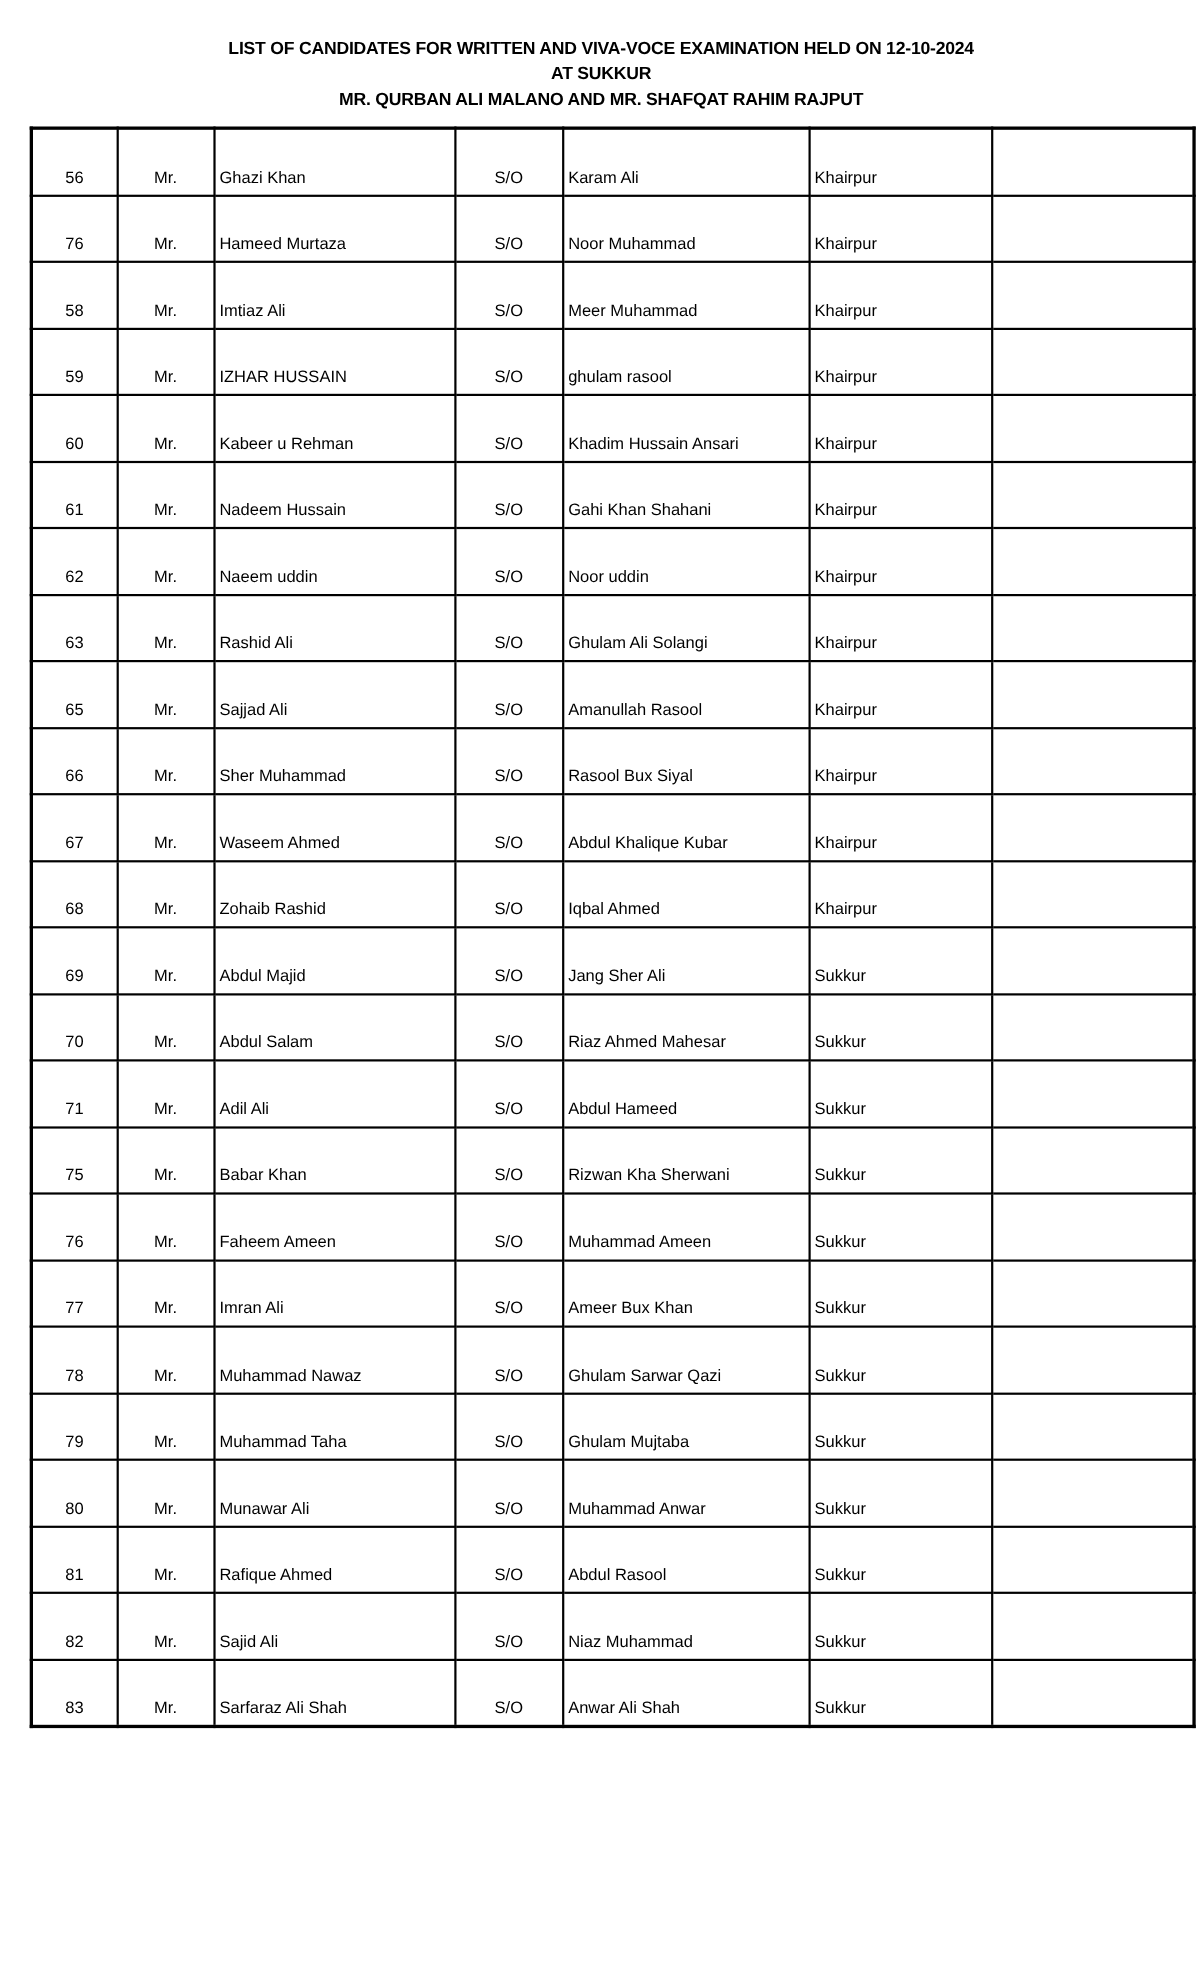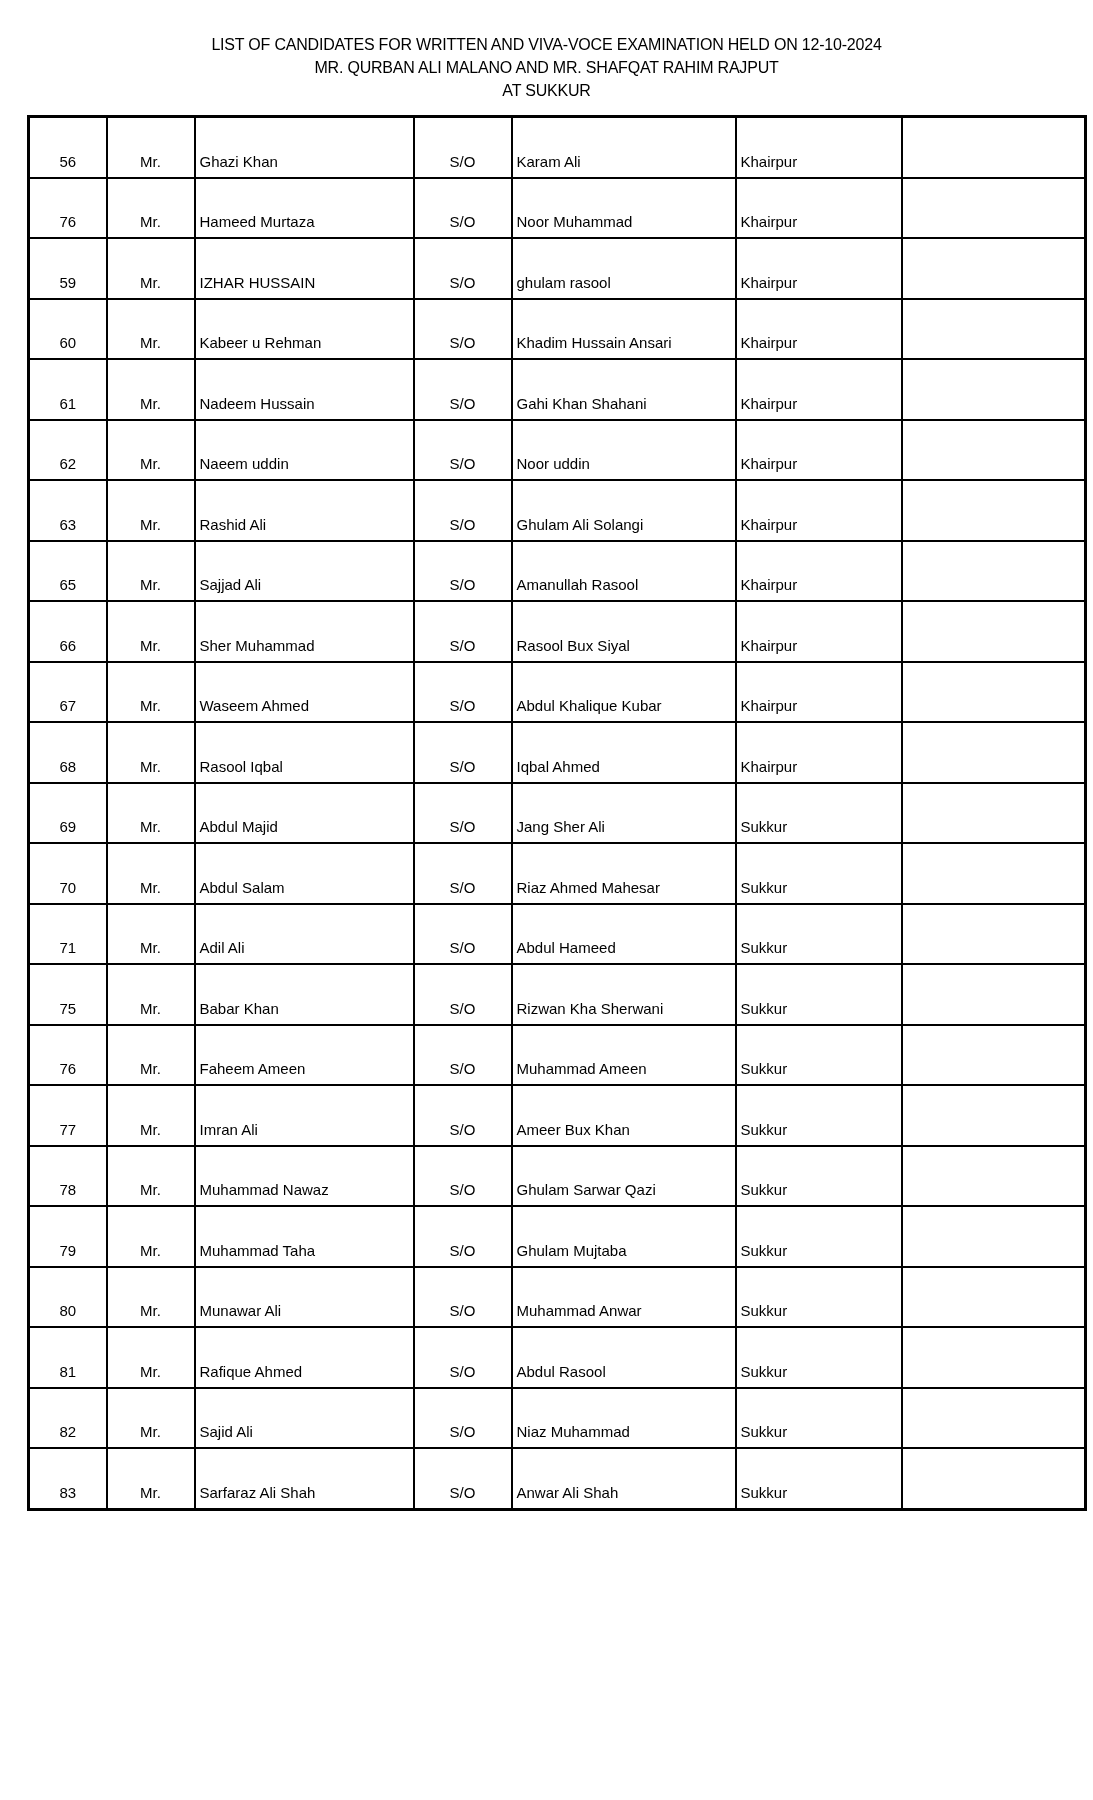--- a/index.html
+++ b/index.html
@@ -12,21 +12,21 @@
   .page {
     position: relative;
     width: 1093px;
     height: 1800px;
     background: #ffffff;
     overflow: hidden;
   }
   .title-block {
     padding-top: 33px;
     text-align: center;
-    font-weight: normal;
+    font-weight: bold;
     font-size: 16px;
     line-height: 23px;
     letter-spacing: -0.2px;
   }
   table.candidates {
     border-collapse: collapse;
     table-layout: fixed;
     margin-left: 27px;
     margin-top: 13px;
     width: 1057px;
@@ -45,22 +45,22 @@
   td.center { text-align: center; }
   td.left   { text-align: left; }
 </style>
 </head>
 <body>
 
 <div class="page">
 
   <div class="title-block">
     <div>LIST OF CANDIDATES FOR WRITTEN AND VIVA-VOCE EXAMINATION HELD ON 12-10-2024</div>
+    <div>AT SUKKUR</div>
     <div>MR. QURBAN ALI MALANO AND MR. SHAFQAT RAHIM RAJPUT</div>
-    <div>AT SUKKUR</div>
   </div>
 
   <table class="candidates">
     <colgroup>
       <col style="width:78px">
       <col style="width:88px">
       <col style="width:219px">
       <col style="width:98px">
       <col style="width:224px">
       <col style="width:166px">
@@ -79,20 +79,29 @@
         <tr>
           <td class="center">76</td>
           <td class="center">Mr.</td>
           <td class="left">Hameed Murtaza</td>
           <td class="center">S/O</td>
           <td class="left">Noor Muhammad</td>
           <td class="left">Khairpur</td>
           <td class="left"></td>
         </tr>
         <tr>
+          <td class="center">58</td>
+          <td class="center">Mr.</td>
+          <td class="left">Imtiaz Ali</td>
+          <td class="center">S/O</td>
+          <td class="left">Meer Muhammad</td>
+          <td class="left">Khairpur</td>
+          <td class="left"></td>
+        </tr>
+        <tr>
           <td class="center">59</td>
           <td class="center">Mr.</td>
           <td class="left">IZHAR HUSSAIN</td>
           <td class="center">S/O</td>
           <td class="left">ghulam rasool</td>
           <td class="left">Khairpur</td>
           <td class="left"></td>
         </tr>
         <tr>
           <td class="center">60</td>
@@ -153,21 +162,21 @@
           <td class="center">Mr.</td>
           <td class="left">Waseem Ahmed</td>
           <td class="center">S/O</td>
           <td class="left">Abdul Khalique Kubar</td>
           <td class="left">Khairpur</td>
           <td class="left"></td>
         </tr>
         <tr>
           <td class="center">68</td>
           <td class="center">Mr.</td>
-          <td class="left">Rasool Iqbal</td>
+          <td class="left">Zohaib Rashid</td>
           <td class="center">S/O</td>
           <td class="left">Iqbal Ahmed</td>
           <td class="left">Khairpur</td>
           <td class="left"></td>
         </tr>
         <tr>
           <td class="center">69</td>
           <td class="center">Mr.</td>
           <td class="left">Abdul Majid</td>
           <td class="center">S/O</td>

